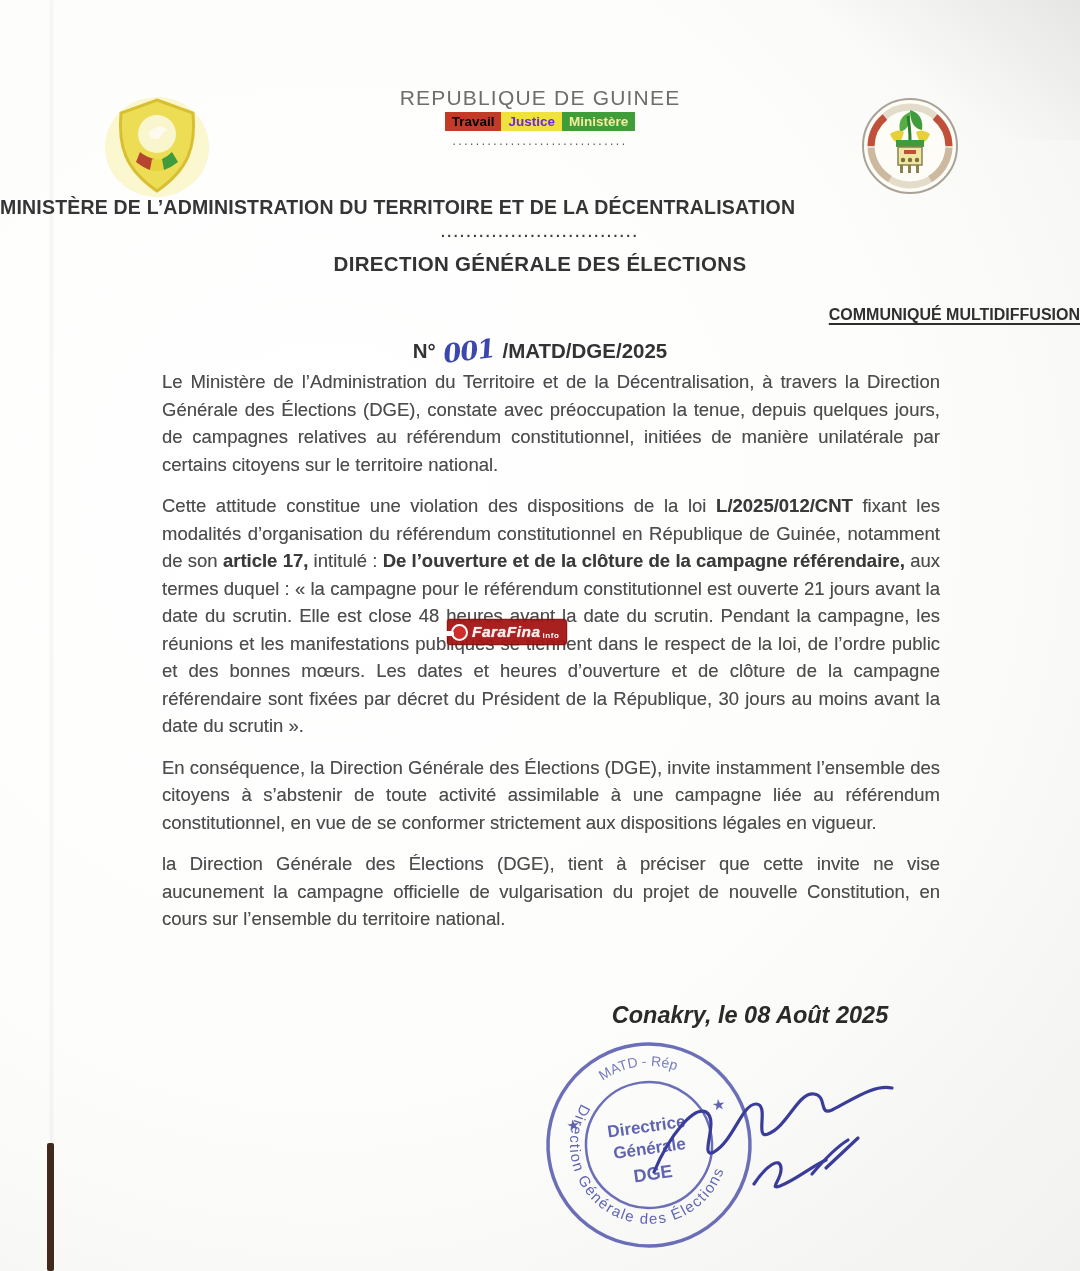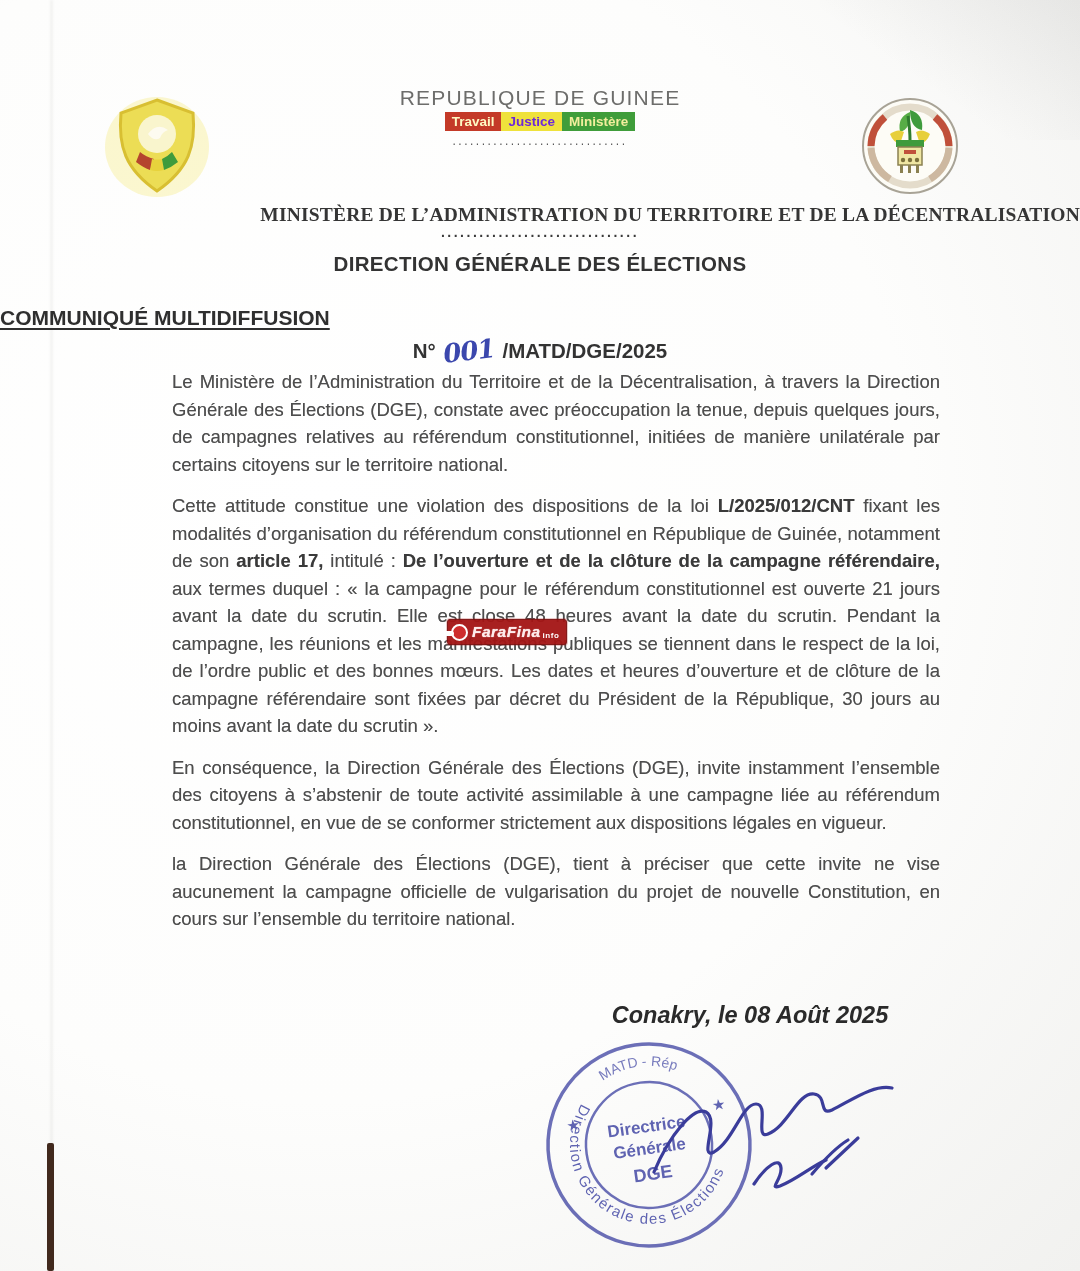--- a/index.html
+++ b/index.html
@@ -15,35 +15,35 @@
   .paper-edge-dark{position:absolute;left:47px;bottom:0;width:7px;height:128px;background:#41291d;border-radius:2px;filter:blur(.6px);}
   .corner-shade{position:absolute;right:0;top:0;width:260px;height:140px;background:linear-gradient(215deg,rgba(120,120,118,.12),rgba(120,120,118,0) 60%);}
 
   
   .arms{position:absolute;left:98px;top:92px;width:118px;height:112px;}
   .seal{position:absolute;left:860px;top:96px;width:100px;height:100px;}
   .head-center{position:absolute;left:0;right:0;top:86px;text-align:center;}
   .republic{font-size:21px;color:#6d6d6b;letter-spacing:1.2px;}
   .motto{display:inline-flex;margin-top:2px;}
   .motto span{font-size:13.5px;font-weight:bold;padding:1px 7px;line-height:17px;}
-  .m-red{background:#c43a28;color:#fef9c3;}
+  .m-red{background:#c43a28;color:#000000;}
   .m-yellow{background:#efe23c;color:#6d28d9;}
   .m-green{background:#3f9d3a;color:#f2ee9d;}
   .dots-small{margin-top:5px;font-size:12px;color:#555;letter-spacing:2.5px;line-height:10px;}
-  .ministry{position:absolute;left:0;right:0;top:204px;text-align:right;font-weight:bold;font-size:19.5px;color:#353535;letter-spacing:.2px;font-family:Liberation Serif, serif;}
+  .ministry{position:absolute;left:0;right:0;top:196px;text-align:left;font-weight:bold;font-size:19.5px;color:#353535;letter-spacing:.2px;}
   .dots-large{position:absolute;left:0;right:0;top:224px;text-align:center;font-weight:bold;font-size:14px;color:#3a3a3a;letter-spacing:2.5px;}
   .direction{position:absolute;left:0;right:0;top:252px;text-align:center;font-weight:bold;font-size:20.5px;color:#333;letter-spacing:.3px;}
-  .communique{position:absolute;left:0;right:0;top:306px;text-align:left;font-weight:bold;font-size:21px;color:#2f2f2f;}
+  .communique{position:absolute;left:0;right:0;top:306px;text-align:right;font-weight:bold;font-size:16px;color:#2f2f2f;}
   .communique span{text-decoration:underline;text-underline-offset:3px;text-decoration-thickness:2px;}
   .refline{position:absolute;left:0;right:0;top:334px;text-align:center;font-weight:bold;font-size:20.5px;color:#333;}
   .hand{display:inline-block;font-family:"DejaVu Serif", serif;font-style:italic;font-weight:bold;font-size:26px;color:#3b47ad;transform:rotate(-7deg) translateY(2px);letter-spacing:-1px;margin:0 2px;}
 
   
   .content{position:absolute;left:162px;top:368px;width:778px;text-align:justify;font-size:18.5px;line-height:27.5px;color:#4d4d4d;text-shadow:0 0 .4px rgba(90,90,90,.55);}
-  .content p{margin:0 0 14px 10px;}
+  .content p{margin:0 0 14px 0;}
   .bd{font-weight:bold;color:#3a3a3a;}
 
   
   .watermark{position:absolute;left:447px;top:619px;display:flex;align-items:center;z-index:6;opacity:.95;}
   .wm-badge{display:flex;align-items:center;background:#a41515;border:1px solid #7d0f0f;border-radius:3px;padding:1px 7px 1px 3px;height:22px;box-shadow:0 0 0 1px rgba(164,21,21,.25);}
   .wm-icon{width:17px;height:17px;border-radius:50%;border:2.5px solid #fff;background:#c22;box-sizing:border-box;margin-right:4px;position:relative;}
   .wm-icon:before{content:"";position:absolute;left:-9px;top:5px;width:10px;height:5px;border-radius:5px;background:#fff;}
   .wm-text{color:#ffeaea;font-weight:bold;font-style:italic;font-size:15.5px;letter-spacing:.5px;text-shadow:0 0 1px #fff;}
   .wm-suffix{color:#fff;font-size:8px;font-weight:bold;margin-left:2px;letter-spacing:.5px;align-self:flex-end;margin-bottom:3px;}
 

